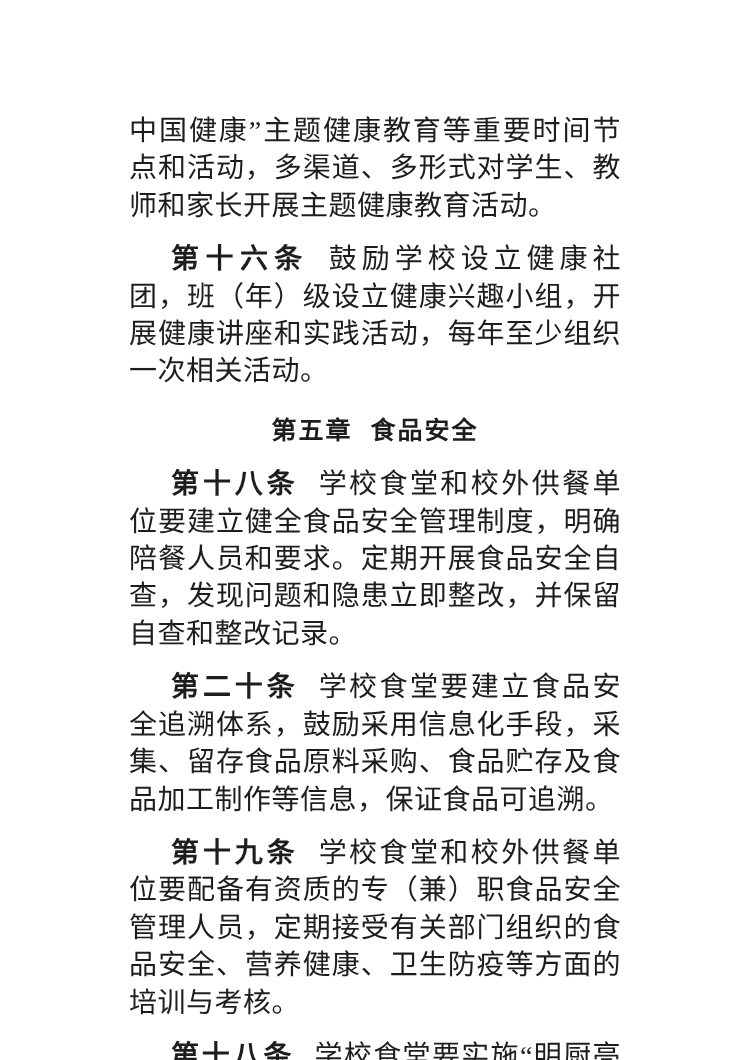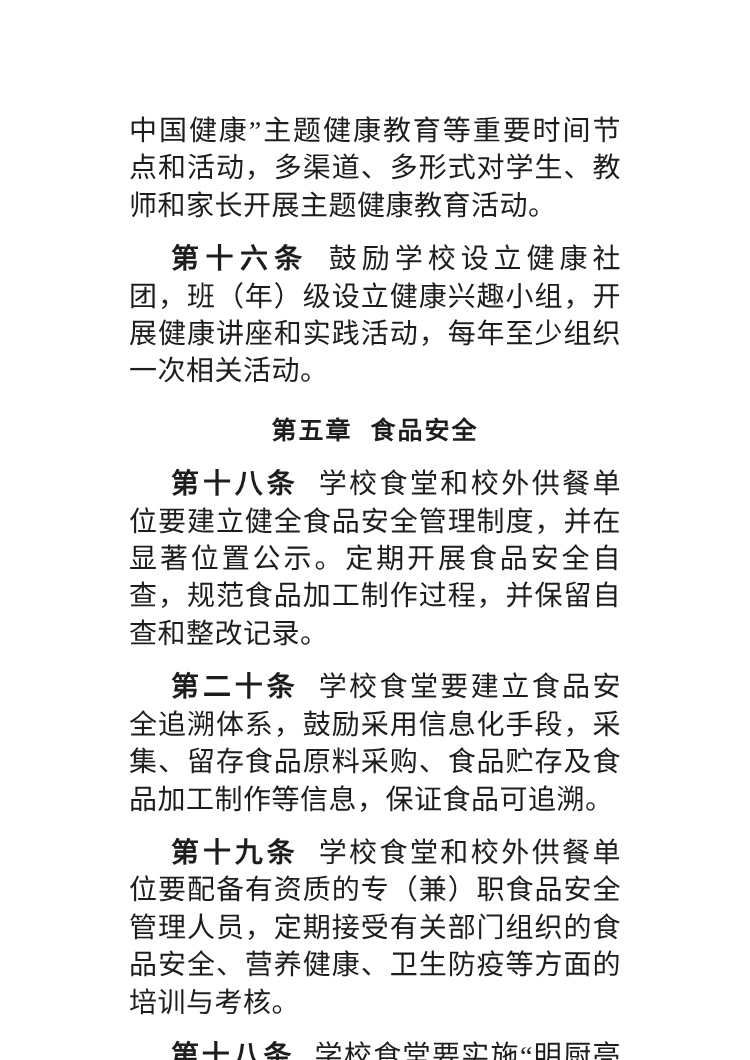--- a/index.html
+++ b/index.html
@@ -56,21 +56,21 @@
 <body>
 
 <main class="page">
   <div id="doc-body">
   <p class="para continuation"><span>中国健康”主题健康教育等重要时间节点和活动，多渠道、多形式对学生、教师和家长开展主题健康教育活动。</span></p>
 
   <p class="para"><span class="article-label">第十六条</span><span>鼓励学校设立健康社团，班（年）级设立健康兴趣小组，开展健康讲座和实践活动，每年至少组织一次相关活动。</span></p>
 
   <h2 class="chapter"><span>第五章</span><span class="chapter-title">食品安全</span></h2>
 
-  <p class="para"><span class="article-label">第十八条</span><span>学校食堂和校外供餐单位要建立健全食品安全管理制度，并在显著位置公示。定期开展食品安全自查，规范食品加工制作过程，并保留自查和整改记录。</span></p>
+  <p class="para"><span class="article-label">第十八条</span><span>学校食堂和校外供餐单位要建立健全食品安全管理制度，明确陪餐人员和要求。定期开展食品安全自查，发现问题和隐患立即整改，并保留自查和整改记录。</span></p>
 
 
   <p class="para"><span class="article-label">第二十条</span><span>学校食堂要建立食品安全追溯体系，鼓励采用信息化手段，采集、留存食品原料采购、食品贮存及食品加工制作等信息，保证食品可追溯。</span></p>
 
   <p class="para"><span class="article-label">第十九条</span><span>学校食堂和校外供餐单位要配备有资质的专（兼）职食品安全管理人员，定期接受有关部门组织的食品安全、营养健康、卫生防疫等方面的培训与考核。</span></p>
 
   <p class="para"><span class="article-label">第十八条</span><span>学校食堂要实施“明厨亮灶”，鼓励运用“互联网+明厨亮灶”加强对食品加工制作全过程的监督。</span></p>
 
   <p class="para"><span class="article-label">第二十条</span><span>建立学校相关负责人陪餐制度和家长陪餐制度。制定陪餐计划，明确陪餐人员和要求，做好陪餐记录。</span></p>
 </div>

